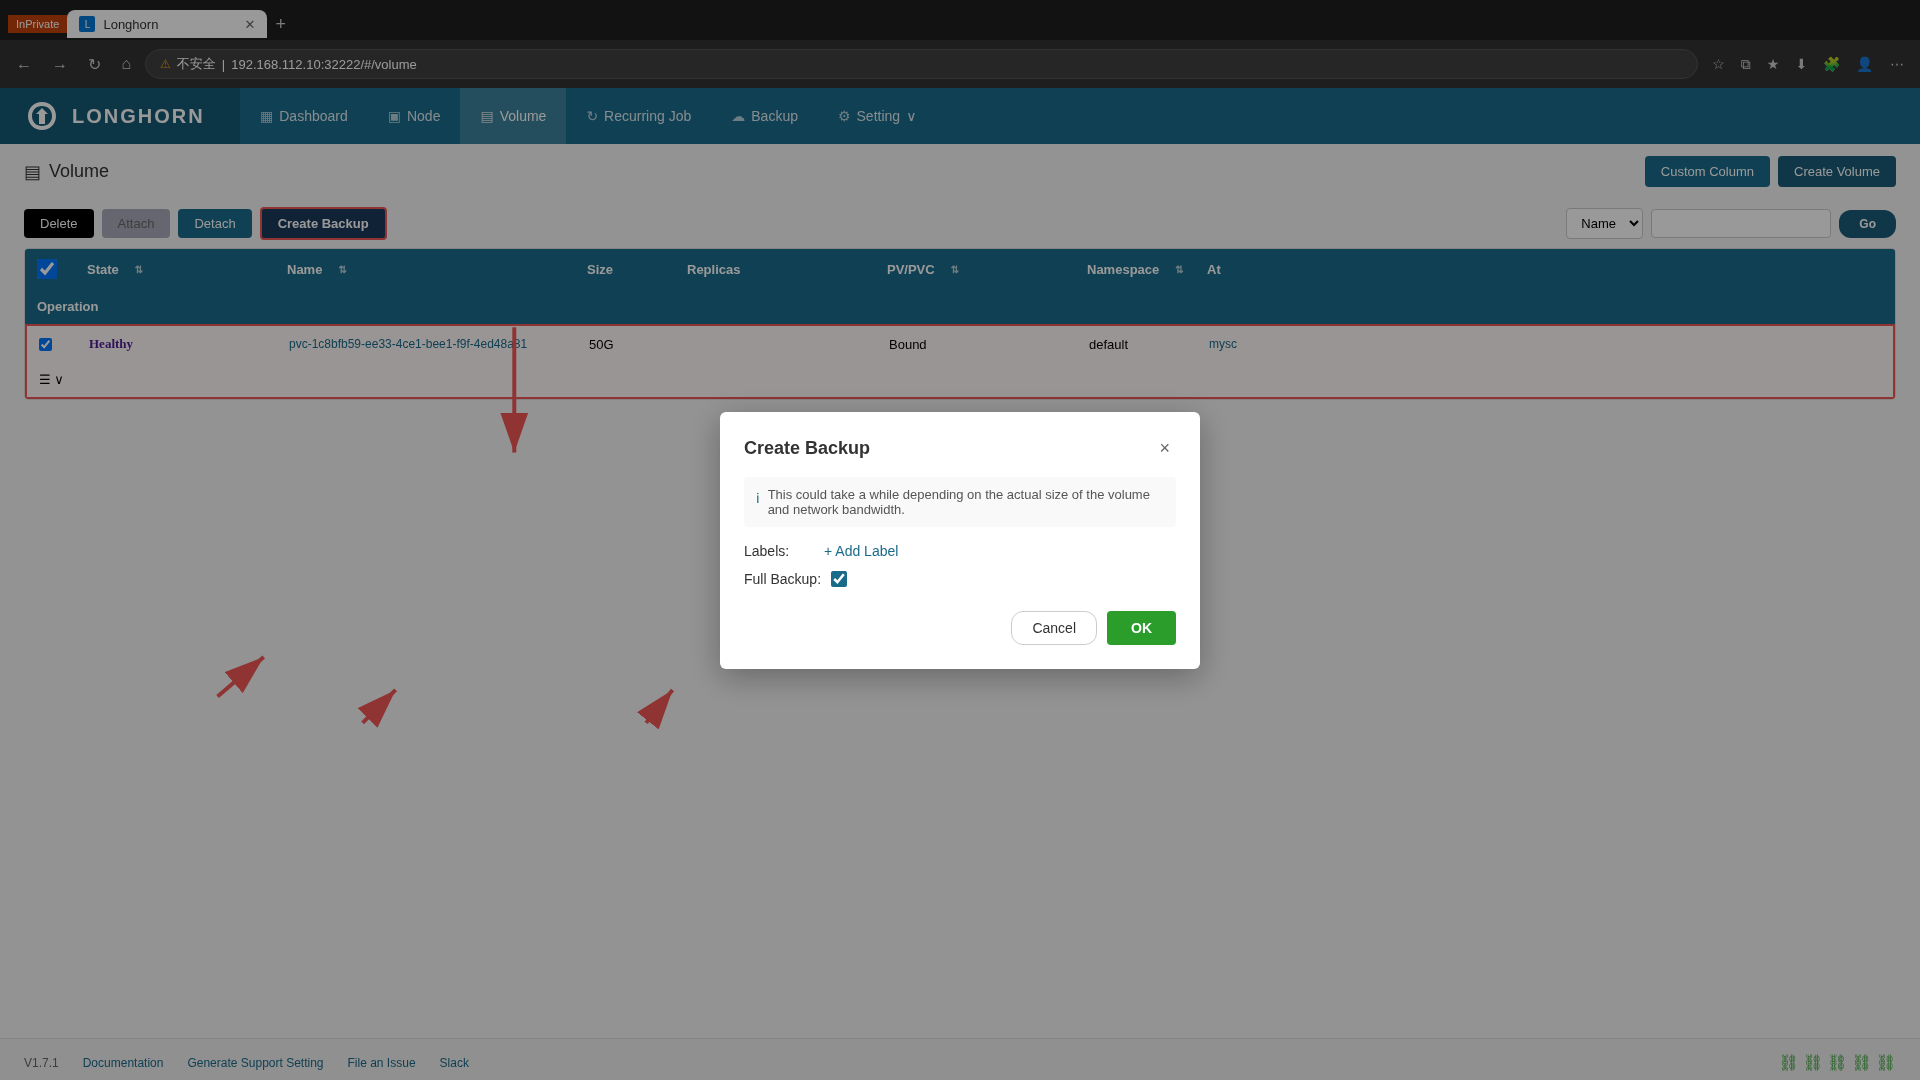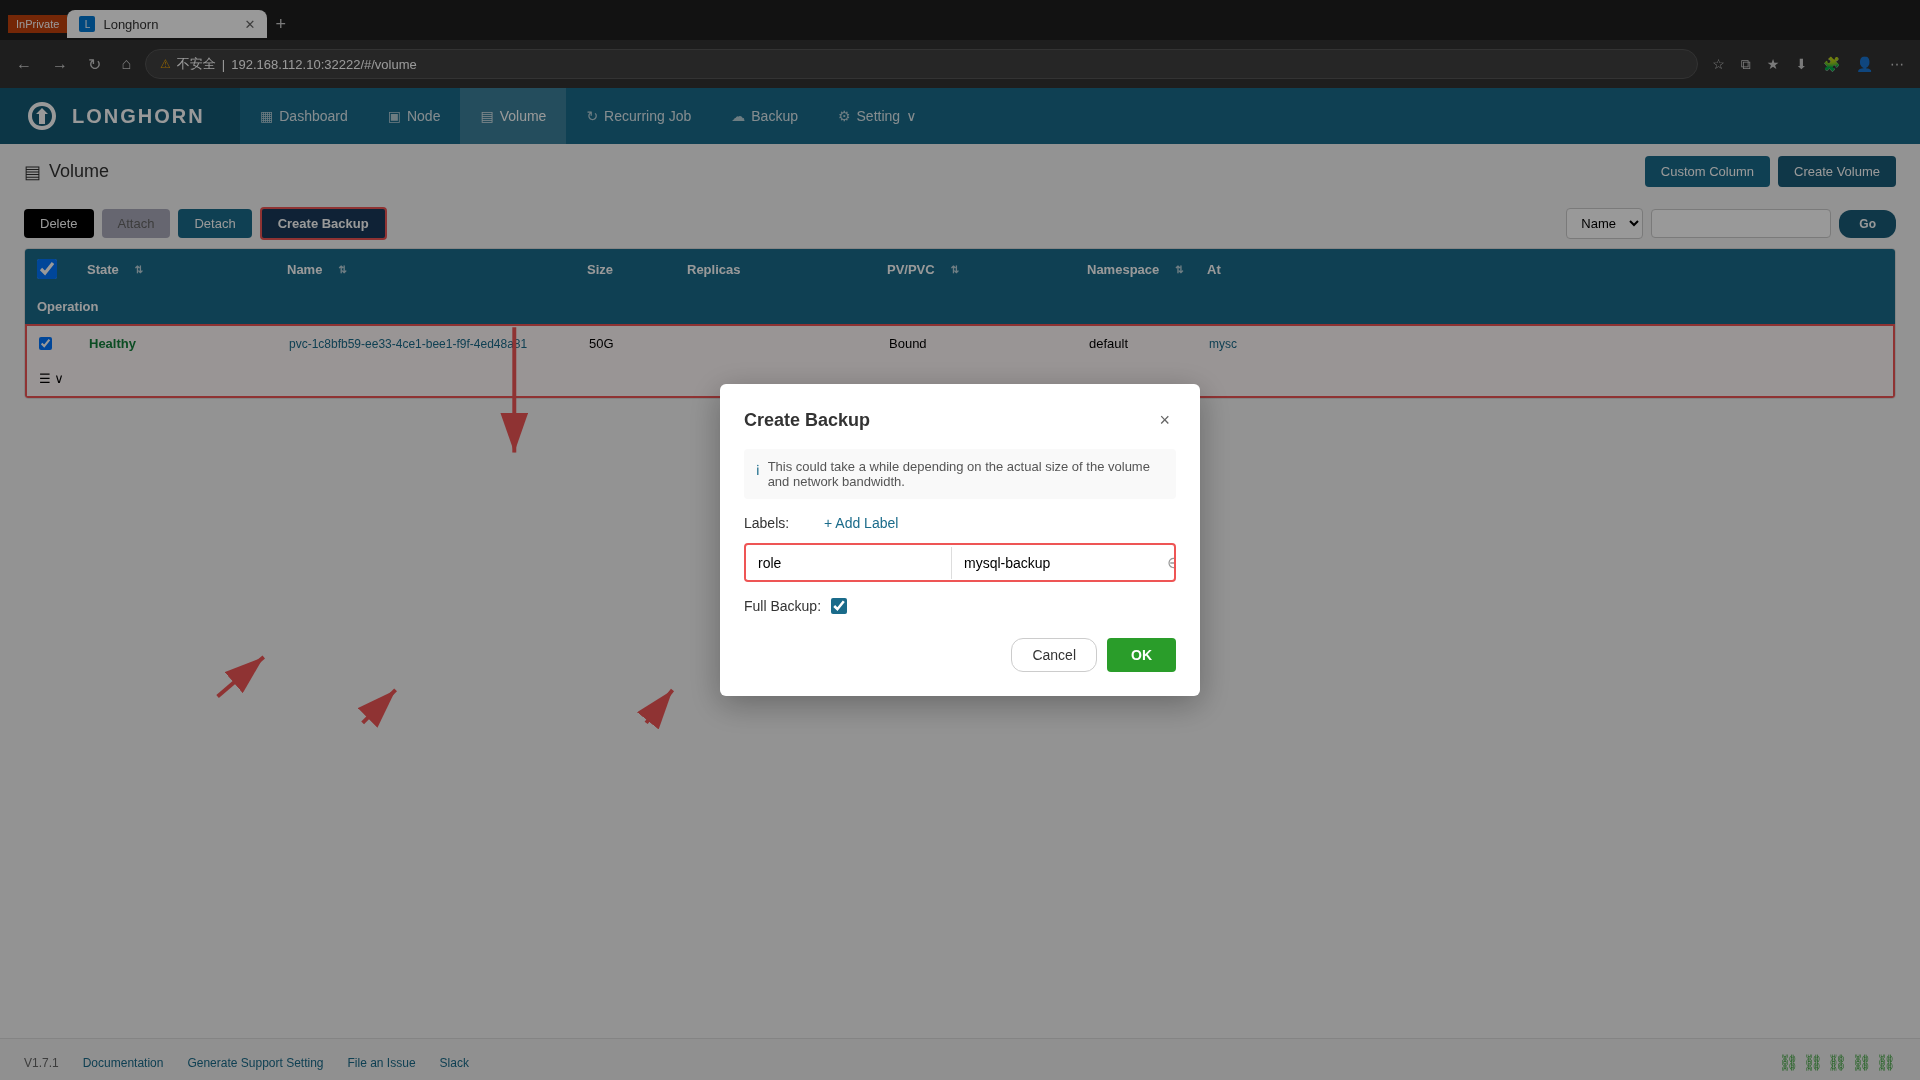--- a/index.html
+++ b/index.html
@@ -48,21 +48,21 @@
     .search-select { padding: 6px 10px; border: 1px solid #ccc; border-radius: 4px; font-size: 13px; background: white; }
     .search-input { padding: 6px 10px; border: 1px solid #ccc; border-radius: 4px; font-size: 13px; width: 180px; }
     .btn-go { background: #1a5c78; color: white; border: none; padding: 7px 20px; border-radius: 12px; cursor: pointer; font-size: 12px; font-weight: bold; }
 
     
     .table-container { margin: 0 24px; background: white; border-radius: 4px; overflow: hidden; border: 1px solid #ddd; }
     .table-header { display: grid; grid-template-columns: 50px 200px 300px 100px 200px 200px 120px 100px; background: #1a6b8a; color: white; font-size: 13px; font-weight: 600; }
     .th { padding: 10px 12px; display: flex; align-items: center; gap: 16px; }
     .table-row { display: grid; grid-template-columns: 50px 200px 300px 100px 200px 200px 120px 100px; border-top: 1px solid #eee; background: #fff8f8; border: 2px solid #e55; }
     .td { padding: 10px 12px; display: flex; align-items: center; font-size: 13px; }
-    .status-healthy { color: #15803d; font-weight: 600; }
+    .status-healthy { color: #4c1d95; font-weight: 600; font-family: Liberation Serif, serif; }
     .volume-name { color: #1a6b8a; font-size: 12px; }
 
     
     .overlay { position: fixed; top: 0; left: 0; right: 0; bottom: 0; background: rgba(0,0,0,0.4); z-index: 100; display: flex; align-items: center; justify-content: center; }
 
     
     .modal { background: white; border-radius: 6px; width: 480px; padding: 24px; box-shadow: 0 8px 32px rgba(0,0,0,0.3); position: relative; }
     .modal-header { display: flex; align-items: center; justify-content: space-between; margin-bottom: 16px; }
     .modal-title { font-size: 18px; font-weight: 600; color: #333; }
     .modal-close { background: none; border: none; font-size: 18px; cursor: pointer; color: #666; padding: 2px 6px; }
@@ -287,25 +287,20 @@
       <button class="modal-close">×</button>
     </div>
     <div class="modal-info">
       <span class="info-icon">ℹ</span>
       <span>This could take a while depending on the actual size of the volume and network bandwidth.</span>
     </div>
     <div class="label-row">
       <span class="label-text">Labels:</span>
       <button class="add-label-btn">+ Add Label</button>
     </div>
-    <div class="label-input-row">
-      <input class="label-key-input" type="text" value="role" style="">
-      <input class="label-value-input" type="text" value="mysql-backup" style="">
-      <button class="remove-label-btn">⊖</button>
-    </div>
     <div class="fullbackup-row">
       <span class="fullbackup-label">Full Backup:</span>
       <input type="checkbox" class="checkbox-blue" checked="" style="">
     </div>
     <div class="modal-footer">
       <button class="btn-cancel">Cancel</button>
       <button class="btn-ok">OK</button>
     </div>
   </div>
 </div>

